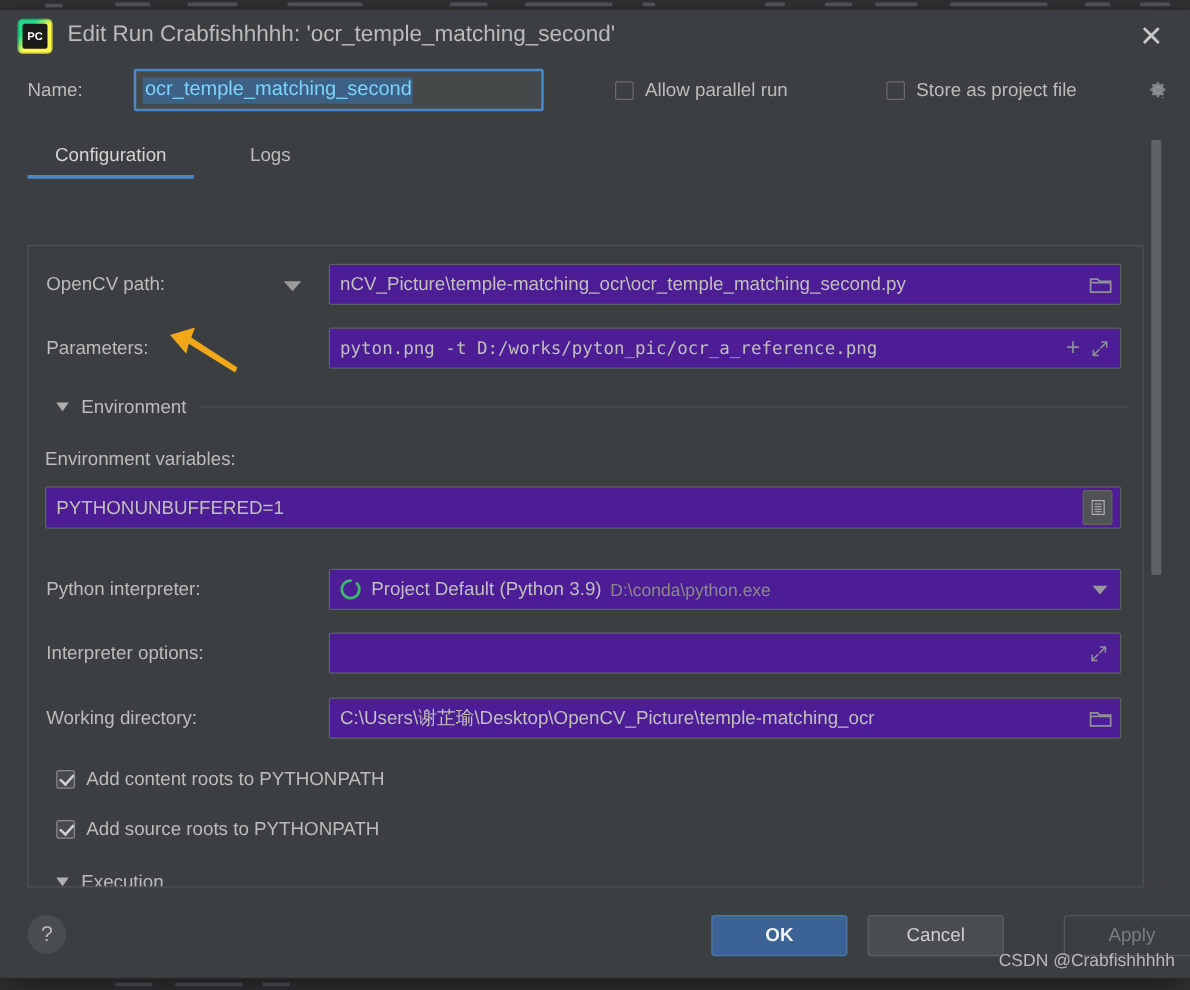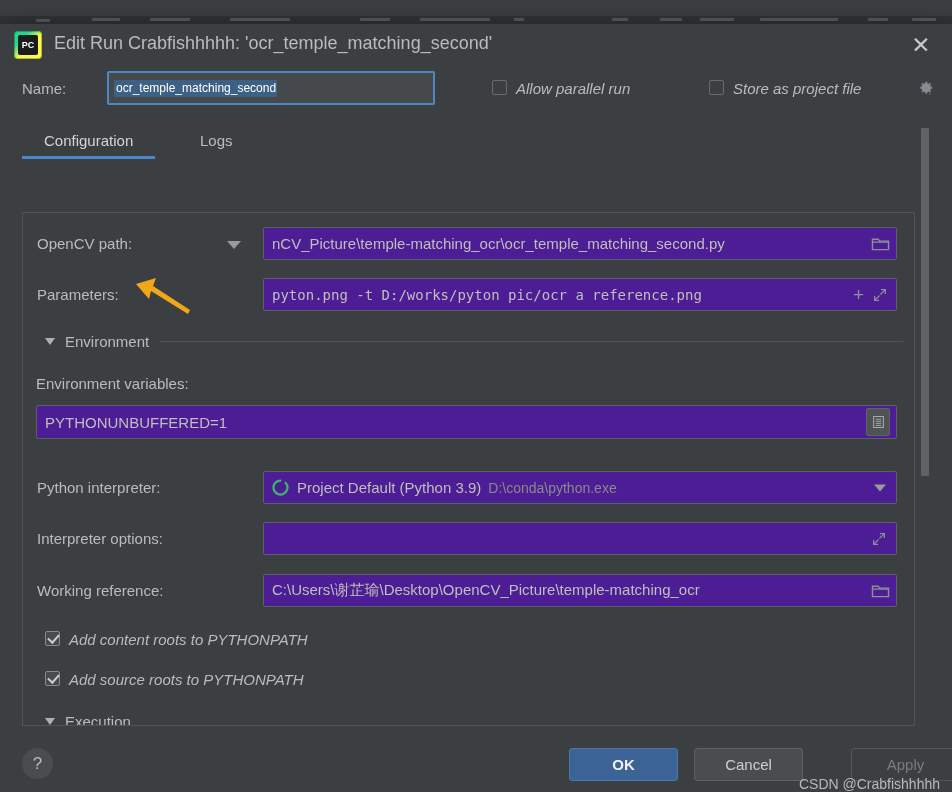--- a/index.html
+++ b/index.html
@@ -2,21 +2,21 @@
 <html><head>
 <meta charset="utf-8">
 <style>
   html,body{margin:0;padding:0;}
   body{
     width:952px;height:792px;overflow:hidden;
     background:#3c3f41;
     font-family:"Liberation Sans", sans-serif;
     -webkit-font-smoothing:antialiased;
   }
-  .root{position:relative;width:952px;height:748px;margin-top:16px;}
+  .root{position:relative;width:952px;height:748px;}
 
   
   .behind{position:absolute;left:0;top:0;width:952px;height:792px;background:#313335;}
   .behind .ghost{position:absolute;height:3px;background:#6b7078;opacity:.65;border-radius:1px;}
   .behind .bottomstrip{position:absolute;left:0;top:782px;width:952px;height:10px;background:#313335;}
   .behind .bghost{position:absolute;height:3px;background:#5a5f66;opacity:.8;border-radius:1px;}
 
   
   .dialog{
     position:absolute;left:0;top:8px;width:952px;height:774px;
@@ -50,24 +50,24 @@
   
   .name-row{position:relative;height:46px;}
   .lbl{color:#bbbbbb;font-size:15px;}
   .name-label{position:absolute;left:22px;top:12px;}
   .name-field{
     position:absolute;left:107px;top:3px;width:328px;height:34px;
     background:#45494a;border:2px solid #4a88c7;border-radius:2px;
     box-sizing:border-box;display:flex;align-items:center;
   }
   .name-field .sel{
-    background:#3d6185;color:#ffffff;font-size:12px;padding:1px 1px 2px 2px;margin-left:5px;
+    background:#3d6185;color:#7dd3fc;font-size:16px;padding:1px 1px 2px 2px;margin-left:5px;
     white-space:nowrap;
   }
-  .cbx-wrap{position:absolute;display:flex;align-items:flex-start;gap:9px;top:12px;font-style:italic;}
+  .cbx-wrap{position:absolute;display:flex;align-items:center;gap:9px;top:12px;}
   .cbx{
     width:15px;height:15px;box-sizing:border-box;
     border:1px solid #6b6b6b;background:#3c3f41;border-radius:2px;position:relative;
   }
   .cbx.checked{border-color:#8a8a8a;background:#484b4d;}
   .cbx.checked:after{
     content:"";position:absolute;left:4px;top:0px;width:5px;height:9px;
     border:solid #cfcfcf;border-width:0 2px 2px 0;transform:rotate(42deg);
   }
   .cbx-label{color:#bbbbbb;font-size:15px;white-space:nowrap;}
@@ -296,21 +296,21 @@
               <path d="M10 3h5v5" fill="none" stroke="#8d9196" stroke-width="1.4"></path>
               <path d="M15 3l-5.5 5.5" stroke="#8d9196" stroke-width="1.4"></path>
               <path d="M8 15H3v-5" fill="none" stroke="#8d9196" stroke-width="1.4"></path>
               <path d="M3 15l5.5-5.5" stroke="#8d9196" stroke-width="1.4"></path>
             </svg>
           </span>
         </div>
       </div>
 
       <div class="row" style="top:361px;left:0;width:893px;height:34px;">
-        <div class="lbl" style="position:absolute;left:14px;top:8px;">Working reference:</div>
+        <div class="lbl" style="position:absolute;left:14px;top:8px;">Working directory:</div>
         <div class="field" style="left:240px;top:0;width:634px;height:33px;">
           <span class="val">C:\Users\谢芷瑜\Desktop\OpenCV_Picture\temple-matching_ocr</span>
           <span class="field-btn">
             <svg viewBox="0 0 20 18" width="19" height="17">
               <path d="M1.5 4.5h6l1.6 2h9.4v9H1.5z" fill="none" stroke="#8d9196" stroke-width="1.5"></path>
               <path d="M2 7.5h16" stroke="#8d9196" stroke-width="1.4" fill="none"></path>
             </svg>
           </span>
         </div>
       </div>

